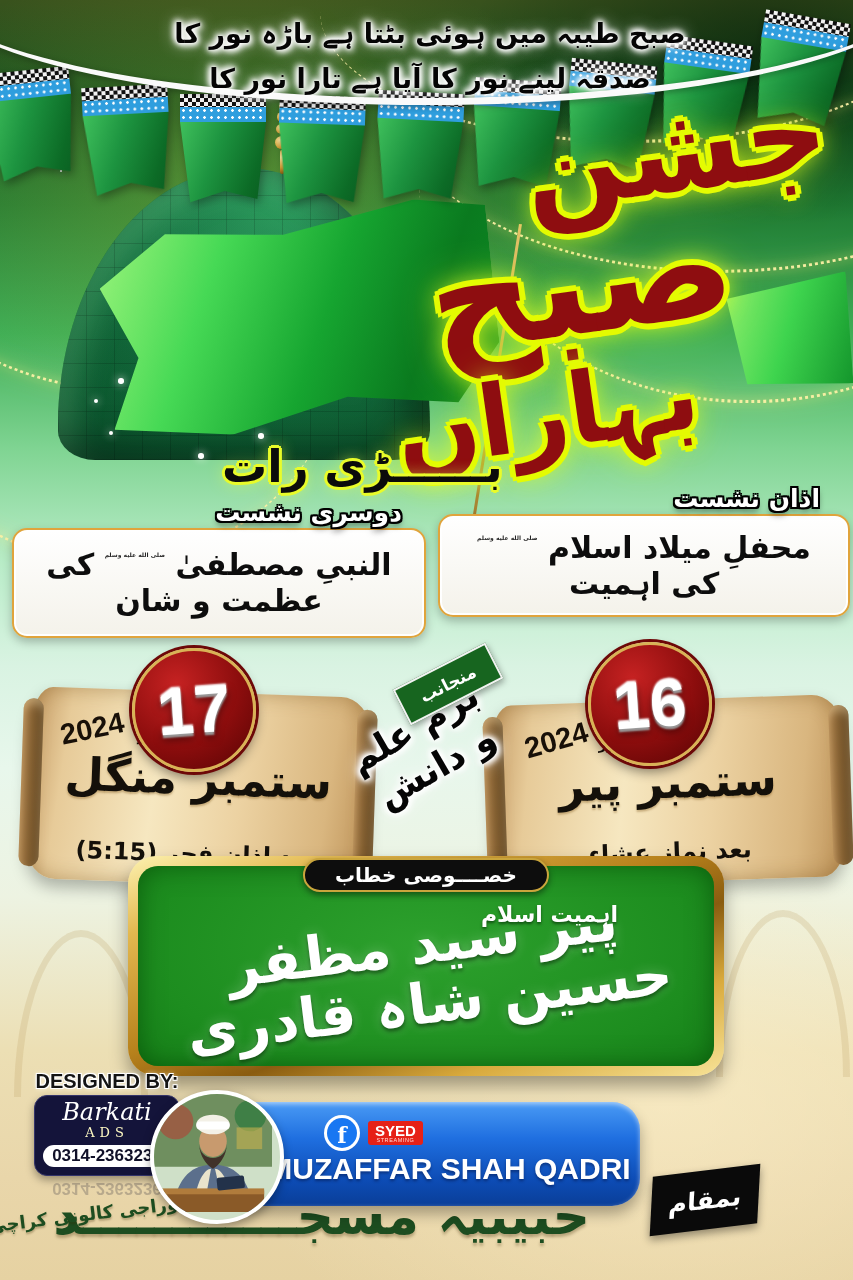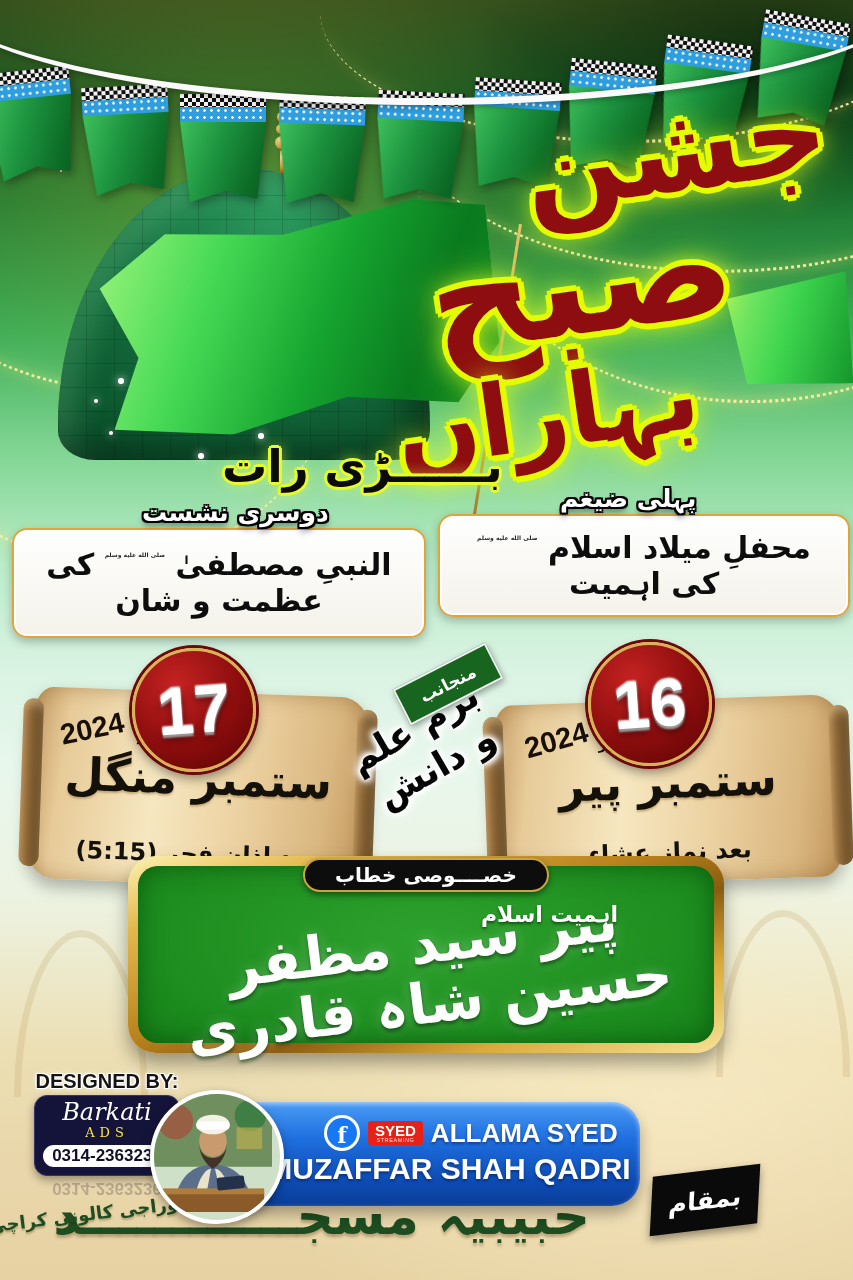--- a/index.html
+++ b/index.html
@@ -81,21 +81,21 @@
   .couplet{left:168px;top:12px;width:524px;text-align:center;font-size:27px;line-height:1.65;z-index:5;}
 
   .title{left:268px;top:116px;width:584px;height:372px;transform:rotate(-8deg);z-index:5;}
   .title span{position:absolute;white-space:nowrap;font-weight:bold;}
   .title .w1{right:4px;top:-16px;font-size:116px;}
   .title .w2{right:116px;top:84px;font-size:146px;}
   .title .w3{right:168px;top:238px;font-size:98px;}
   .subtitle{left:222px;top:440px;width:440px;text-align:left;font-size:45px;z-index:6;}
 
   
-  .sess-head{position:absolute;font-size:25px;text-align:left;z-index:6;}
+  .sess-head{position:absolute;font-size:25px;text-align:right;z-index:6;}
   .sess-card{position:absolute;background:linear-gradient(180deg,#ffffff,#f4f2ea);border:2px solid #e0a43c;
      border-radius:15px;box-shadow:0 4px 10px rgba(0,0,0,.25), inset 0 0 0 2px #fff;z-index:5;
      display:flex;align-items:center;justify-content:center;text-align:center;}
   .sess-card .topic{font-size:30px;font-weight:bold;color:#0d0d0d;line-height:1.2;padding:0 10px;}
   .hon{font-size:6px;vertical-align:18px;letter-spacing:-1px;opacity:.9;}
 
   
   .scroll{position:absolute;z-index:5;background:
      linear-gradient(97deg,#c49a63 0%,#e7cb99 12%,#f6e7c0 38%,#ecd2a2 62%,#d9b67f 86%,#bd9258 100%);
      border-radius:22px 30px 24px 30px/44px 34px 40px 34px;
@@ -118,21 +118,21 @@
   .ev-time{position:absolute;width:100%;text-align:center;font-size:24px;font-weight:bold;color:#14100a;}
 
   
   .ribbon{position:absolute;left:396px;top:664px;width:100px;height:36px;z-index:6;background:#17651f;
      border:2px solid #f2f2f2;transform:rotate(-27deg);display:flex;align-items:center;justify-content:center;
      color:#fff;font-size:17px;font-weight:bold;box-shadow:0 3px 6px rgba(0,0,0,.35);}
   .org-name{position:absolute;left:330px;top:702px;width:190px;z-index:5;transform:rotate(-30deg);
      text-align:center;font-size:36px;line-height:1.25;}
 
   
-  .frame{position:absolute;left:128px;top:856px;width:596px;height:197px;border-radius:28px;z-index:6;
+  .frame{position:absolute;left:128px;top:856px;width:596px;height:220px;border-radius:28px;z-index:6;
      background:linear-gradient(160deg,#fdf2b0 0%,#e3b84f 18%,#b8821c 45%,#8a5c10 60%,#d9aa3c 78%,#f7e398 100%);
      box-shadow:0 10px 18px rgba(0,0,0,.35);}
   .frame .inner{position:absolute;inset:10px;border-radius:20px;overflow:visible;
      background:radial-gradient(120% 160% at 50% 40%,#2da12d 0%,#1d8d1f 40%,#0f7311 72%,#0a5f0c 100%);
      box-shadow:inset 0 0 26px rgba(0,60,0,.55);}
   .sp-badge{position:absolute;left:50%;top:-8px;transform:translateX(-50%);background:#0d0d0d;
      border:2px solid #caa53c;border-radius:22px;padding:3px 30px;color:#fff;font-size:20px;font-weight:bold;
      white-space:nowrap;box-shadow:0 3px 6px rgba(0,0,0,.45);}
   .sp-small{position:absolute;right:96px;top:36px;color:#fff;font-size:22px;font-weight:bold;
      text-shadow:0 2px 3px rgba(0,30,0,.6);}
@@ -140,21 +140,21 @@
      color:#fff;font-size:56px;font-weight:bold;line-height:1.08;
      text-shadow:0 3px 4px rgba(0,40,0,.55),0 0 14px rgba(255,255,255,.25);}
 
   
   .designer{position:absolute;left:34px;top:1070px;width:146px;z-index:7;text-align:center;}
   .des-label{font-family:"Liberation Sans",sans-serif;font-weight:900;font-size:20px;color:#141414;
      text-shadow:-1px -1px 0 #fff,1px -1px 0 #fff,-1px 1px 0 #fff,1px 1px 0 #fff,0 0 5px #fff;}
   .des-card{margin-top:2px;background:#14143a;border:1px solid #34346a;border-radius:13px;padding:4px 6px 8px;
      box-shadow:0 4px 8px rgba(0,0,0,.35);}
   .des-name{font-family:"DejaVu Serif",serif;font-style:italic;font-size:24px;color:#fff;line-height:1;}
-  .des-sub{font-family:"DejaVu Serif",serif;font-size:13px;letter-spacing:5px;color:#fde047;margin-top:1px;text-align:center;}
+  .des-sub{font-family:"DejaVu Serif",serif;font-size:13px;letter-spacing:5px;color:#fef9c3;margin-top:1px;text-align:center;}
   .des-phone{margin:5px auto 0;background:#fff;border-radius:12px;padding:1px 4px;width:120px;
      font-family:"Liberation Sans",sans-serif;font-weight:900;font-size:17px;color:#101028;}
   .des-refl{margin-top:2px;transform:scaleY(-1);opacity:.22;font-family:"Liberation Sans",sans-serif;
      font-weight:900;font-size:17px;color:#101028;}
 
   
   .liveb{position:absolute;left:204px;top:1102px;width:436px;height:104px;border-radius:28px;z-index:6;
      background:linear-gradient(180deg,#4a9bf5 0%,#1f6fe0 35%,#0d4cb5 75%,#0a3e98 100%);
      box-shadow:0 8px 14px rgba(0,0,0,.3),inset 0 2px 5px rgba(255,255,255,.55);}
   .avatar{position:absolute;left:150px;top:1090px;width:126px;height:126px;border-radius:50%;z-index:7;
@@ -252,29 +252,33 @@
       <div class="chk"></div>
       <div class="blu"></div>
       <div class="cloth"></div>
     </div>
   <div class="flag" style="left:756px;top:16px;transform:rotate(10deg);">
       <div class="chk"></div>
       <div class="blu"></div>
       <div class="cloth"></div>
     </div>
 
+  <div class="abs couplet rtl whiteglow">
+    <div>صبح طیبہ میں ہوئی بٹتا ہے باڑہ نور کا</div>
+    <div>صدقہ لینے نور کا آیا ہے تارا نور کا</div>
+  </div>
 
   <div class="abs title">
     <span class="w1 neon">جشن</span>
     <span class="w2 neon">صبح</span>
     <span class="w3 neon">بہاراں</span>
   </div>
   <div class="abs subtitle rtl yellowglow">بــــــڑی رات</div>
 
-  <div class="sess-head blkout rtl" style="left:560px;top:484px;width:260px;">پہلی ضیغم</div>
+  <div class="sess-head blkout rtl" style="left:560px;top:484px;width:260px;">اذان نشست</div>
   <div class="sess-card" style="left:438px;top:514px;width:408px;height:99px;">
     <div class="topic rtl">
       <span>محفلِ میلاد اسلام</span>
       <span class="hon">صلى الله عليه وسلم</span>
       <span>کی اہمیت</span>
     </div>
   </div>
 
   <div class="sess-head blkout rtl" style="left:142px;top:498px;width:260px;">دوسری نشست</div>
   <div class="sess-card" style="left:12px;top:528px;width:410px;height:106px;">
@@ -331,21 +335,20 @@
 
   <div class="liveb">
     <div class="fbrow">
       <div class="fb-ring">
         <div class="fb">f</div>
       </div>
       <div class="livebadge">
         <div class="lv">SYED</div>
         <div class="st">STREAMING</div>
       </div>
-      <div class="en1">ALLAMA SYED</div>
     </div>
     <div class="en2">MUZAFFAR SHAH QADRI</div>
   </div>
 
   <div class="avatar">
     <svg viewBox="0 0 120 120" width="118" height="118">
       <rect x="0" y="0" width="120" height="74" fill="#6f8f5f"></rect>
       <circle cx="22" cy="28" r="18" fill="#a84b3a" opacity="0.7"></circle>
       <circle cx="98" cy="22" r="16" fill="#3f7f46"></circle>
       <rect x="84" y="34" width="26" height="22" fill="#c8b24e" opacity="0.6"></rect>

